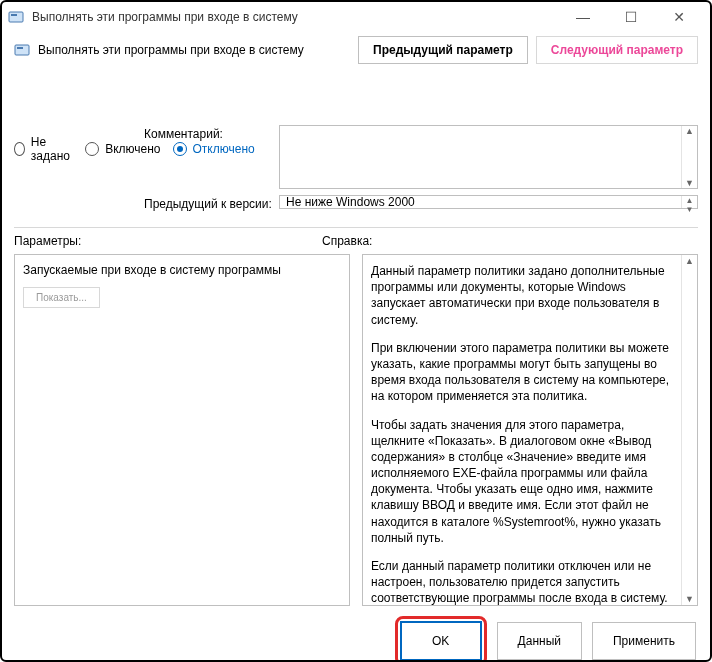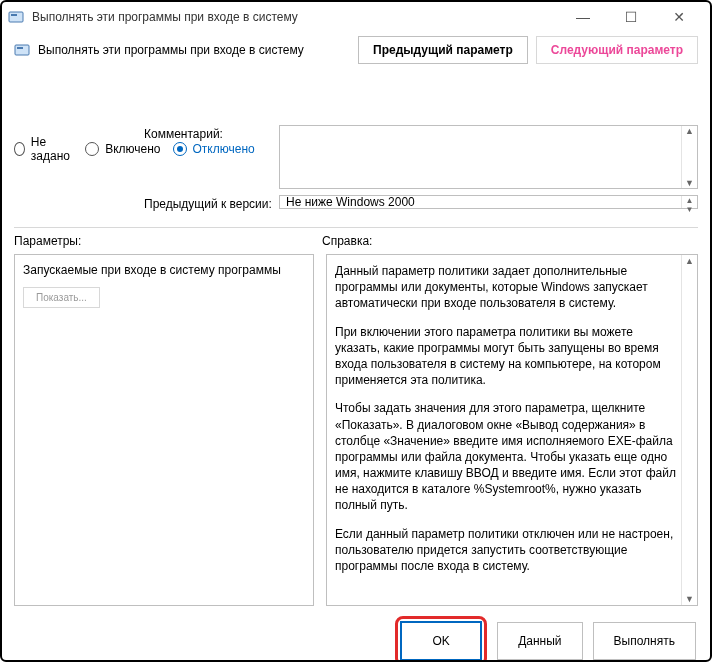--- a/index.html
+++ b/index.html
@@ -116,21 +116,21 @@
   .labels-row .left { width: 308px; }
   .labels-row .right { flex: 1; }
 
   .content-row {
     display: flex;
     padding: 0 12px;
     gap: 12px;
     height: 352px;
   }
   .options-panel {
-    width: 300px;
+    width: 336px;
     border: 1px solid #bfbfbf;
     padding: 8px;
     background: #fff;
   }
   .options-panel .opt-title { margin-bottom: 10px; }
   .show-btn {
     border: 1px solid #d8d8d8;
     background: #fff;
     color: #9a9a9a;
     padding: 4px 12px;
@@ -245,30 +245,30 @@
   <div class="left">Параметры:</div>
   <div class="right">Справка:</div>
 </div>
 
 <div class="content-row">
   <div class="options-panel">
     <div class="opt-title">Запускаемые при входе в систему программы</div>
     <button class="show-btn">Показать...</button>
   </div>
   <div class="help-panel">
-    <p>Данный параметр политики задает дополнительные программы или документы, которые Windows запускает автоматически при входе пользователя в систему.</p>
+    <p>Данный параметр политики задано дополнительные программы или документы, которые Windows запускает автоматически при входе пользователя в систему.</p>
     <p>При включении этого параметра политики вы можете указать, какие программы могут быть запущены во время входа пользователя в систему на компьютере, на котором применяется эта политика.</p>
     <p>Чтобы задать значения для этого параметра, щелкните «Показать». В диалоговом окне «Вывод содержания» в столбце «Значение» введите имя исполняемого EXE-файла программы или файла документа. Чтобы указать еще одно имя, нажмите клавишу ВВОД и введите имя. Если этот файл не находится в каталоге %Systemroot%, нужно указать полный путь.</p>
     <p>Если данный параметр политики отключен или не настроен, пользователю придется запустить соответствующие программы после входа в систему.</p>
     <div class="vsb">
         <span>▲</span>
         <span>▼</span>
       </div>
   </div>
 </div>
 
 <div class="footer">
   <span class="ok-wrap">
     <button class="btn primary">OK</button>
   </span>
   <button class="btn">Данный</button>
-  <button class="btn">Выполнять</button>
+  <button class="btn">Применить</button>
 </div>
 
 </body></html>

